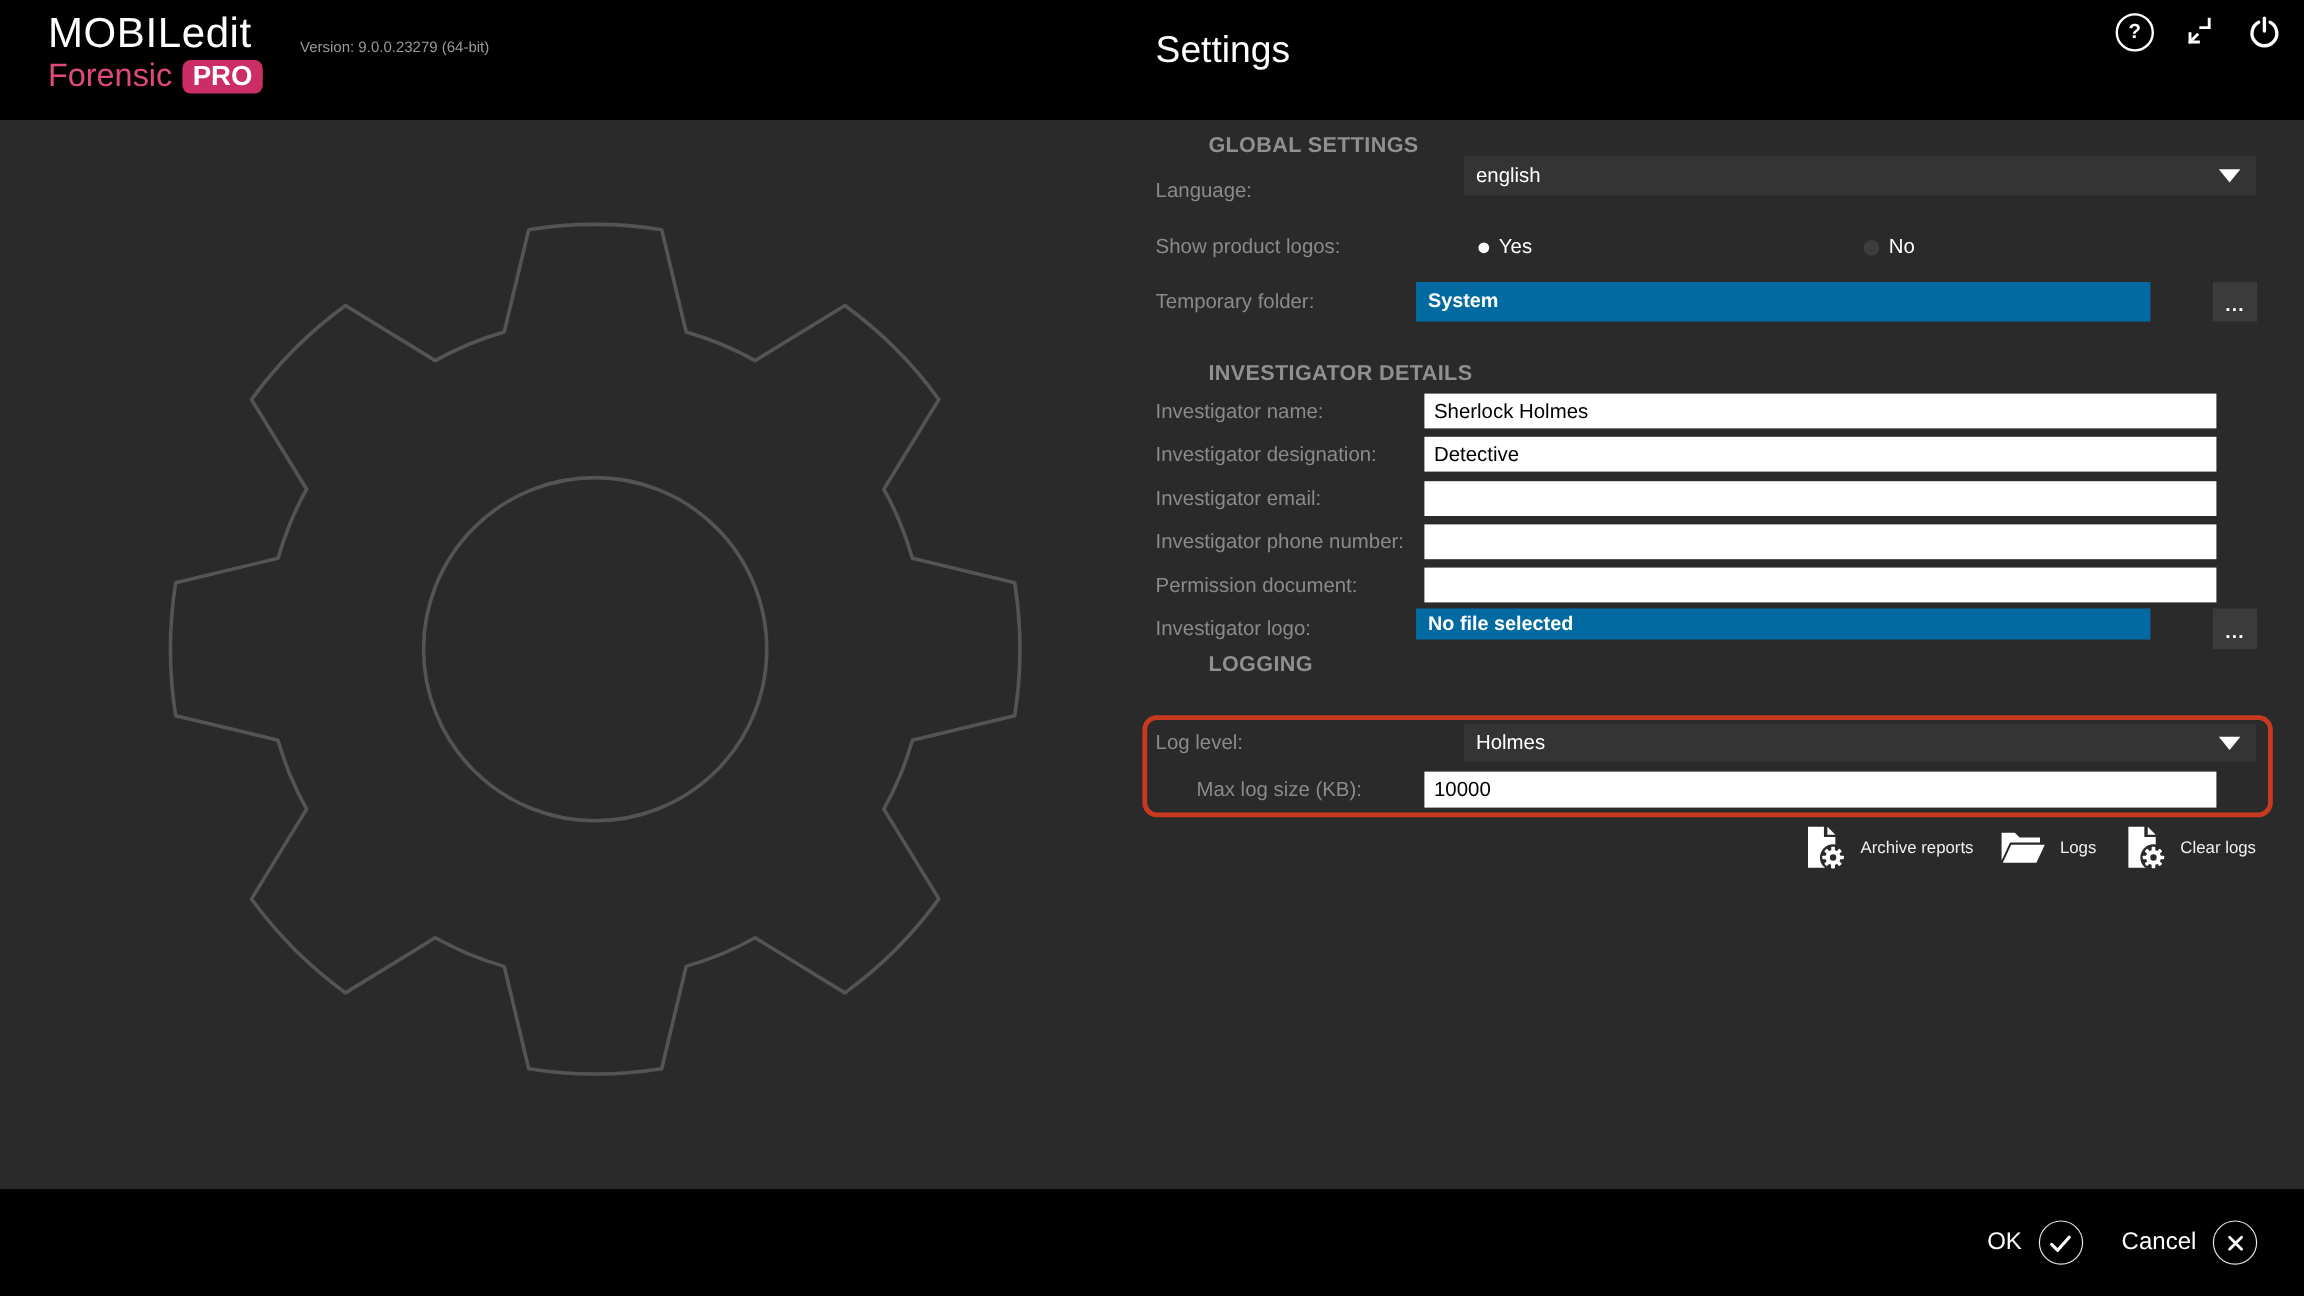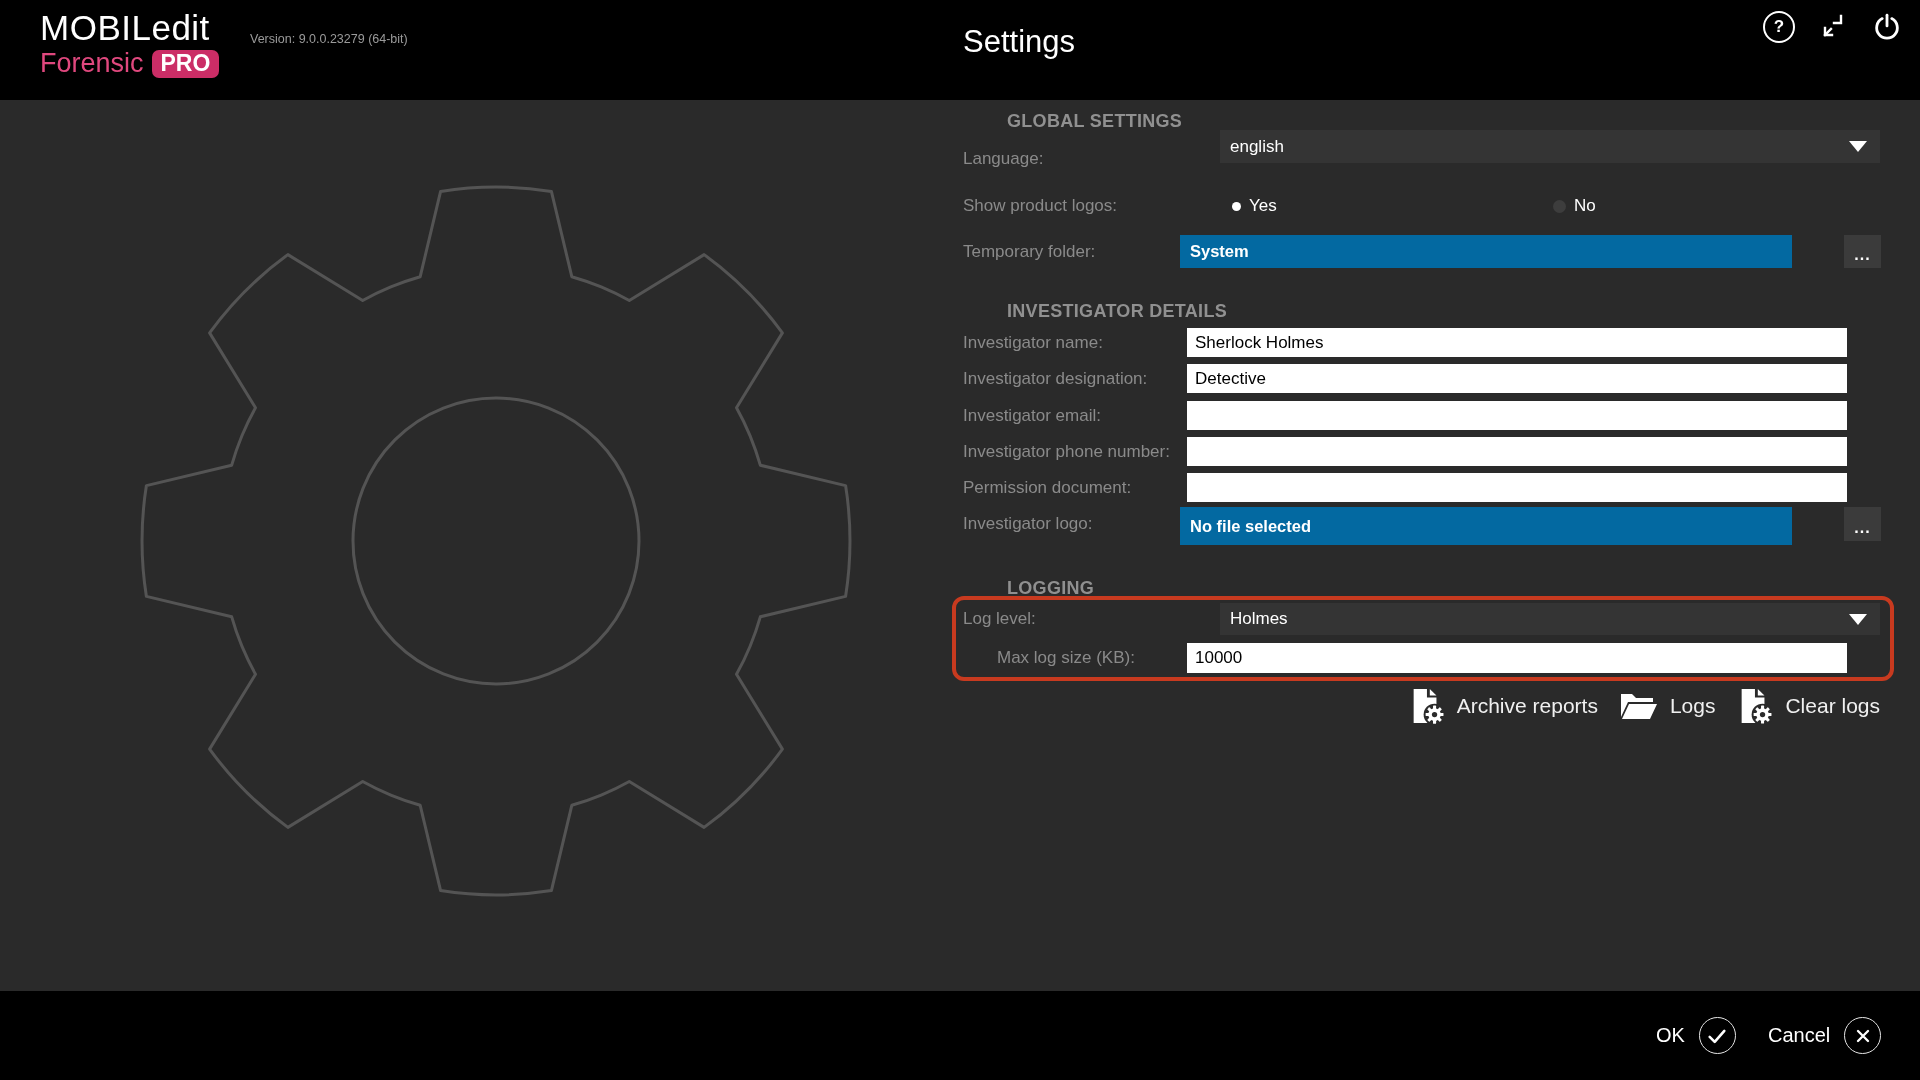--- a/index.html
+++ b/index.html
@@ -44,21 +44,21 @@
           font-family:"Liberation Sans",sans-serif;font-size:17px;color:#000;padding:0 8px;box-sizing:border-box;}
   .radio-dot-on{position:absolute;left:1232px;top:202px;width:9px;height:9px;border-radius:50%;background:#fff;cursor:pointer;}
   .radio-dot-off{position:absolute;left:1553px;top:200px;width:13px;height:13px;border-radius:50%;background:#3d3d3d;cursor:pointer;}
   .radio-label{position:absolute;font-size:17px;color:#fff;top:196px;cursor:pointer;}
 
   .highlight-box{position:absolute;left:952px;top:596px;width:942px;height:85px;
                  border:4px solid #c83a1f;border-radius:12px;box-sizing:border-box;pointer-events:none;}
 
   .actions-row{position:absolute;top:687px;right:40px;display:flex;align-items:center;gap:20px;}
   .action-item{display:flex;align-items:center;gap:12px;cursor:pointer;}
-  .action-label{font-size:21px;color:#f0f0f0;}
+  .action-label{font-size:14px;color:#f0f0f0;}
 
   
   .bottombar{position:absolute;left:0;top:991px;width:1920px;height:89px;background:#000;}
   .footer-btn{position:absolute;top:0;height:89px;display:flex;align-items:center;gap:14px;cursor:pointer;}
   .footer-label{font-size:20px;color:#fff;}
   .circle-icon{width:37px;height:37px;border:1.6px solid #e6e6e6;border-radius:50%;
                display:flex;align-items:center;justify-content:center;box-sizing:border-box;}
 </style>
 </head>
 <body>
@@ -136,28 +136,28 @@
 <div class="field-label" style="top:401px;height:29px;">Investigator email:</div>
 <input class="tfield" style="top: 401px;" value="">
 
 <div class="field-label" style="top:437px;height:29px;">Investigator phone number:</div>
 <input class="tfield" style="top: 437px;" value="">
 
 <div class="field-label" style="top:473px;height:29px;">Permission document:</div>
 <input class="tfield" style="top: 473px;" value="">
 
 <div class="field-label" style="top:507px;height:34px;">Investigator logo:</div>
-<div class="gray-field" style="top:507px;height:38px;">
+<div class="gray-field" style="top:507px;height:26px;">
   <span>No file selected</span>
 </div>
 <div class="browse-btn" style="top:507px;height:34px;">
   <span>...</span>
 </div>
 
-<div class="section-heading" style="top:578px;">LOGGING</div>
+<div class="section-heading" style="top:543px;">LOGGING</div>
 
 <div class="highlight-box"></div>
 
 <div class="field-label" style="top:603px;height:32px;">Log level:</div>
 <div class="dropdown" style="top:603px;height:32px;">
   <span>Holmes</span>
   <span class="dd-arrow"></span>
 </div>
 
 <div class="field-label" style="top:643px;height:30px;margin-left:34px;">Max log size (KB):</div>

